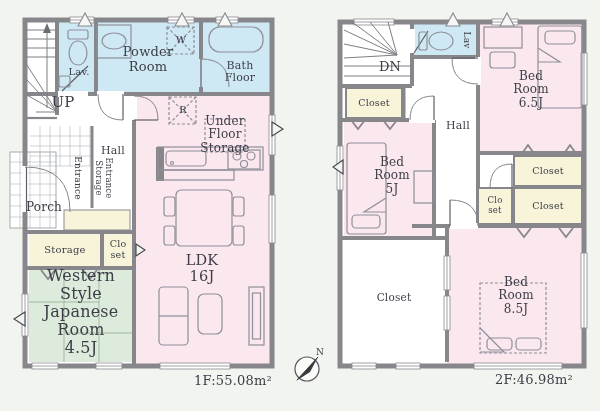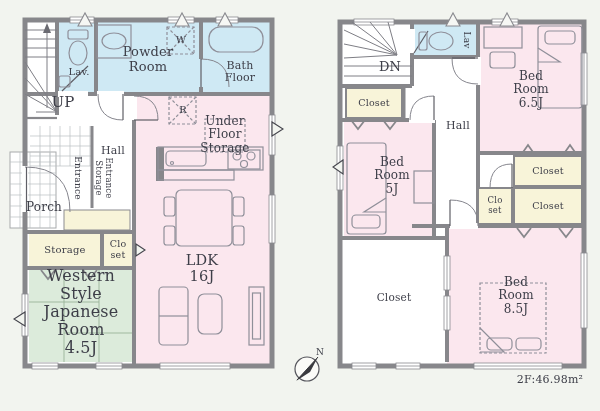--- a/index.html
+++ b/index.html
@@ -362,35 +362,36 @@
 Japanese
 Room
 4.5J</div>
 <div class="lbl" style="left:202px;top:268px;font-size:14.5px">LDK
 16J</div>
 <div class="lbl" style="left:225px;top:135px;font-size:12px">Under
 Floor
 Storage</div>
 <div class="lbl" style="left:181px;top:40px;font-size:10px">W</div>
 <div class="lbl" style="left:183px;top:110px;font-size:10px">R</div>
+<div class="lbl" style="left:233px;top:381px;font-size:13px">1F:55.08m²</div>
 
 <div class="lbl" style="left:390px;top:67px;font-size:13px">DN</div>
 <div class="lbl rot" style="left:467px;top:40px;font-size:9px">Lav</div>
 <div class="lbl" style="left:458px;top:126px;font-size:11px">Hall</div>
 <div class="lbl" style="left:374px;top:103px;font-size:9.5px">Closet</div>
 <div class="lbl" style="left:531px;top:90px;font-size:12px">Bed
 Room
 6.5J</div>
 <div class="lbl" style="left:392px;top:176px;font-size:12px">Bed
 Room
 5J</div>
 <div class="lbl" style="left:516px;top:296px;font-size:12px">Bed
 Room
 8.5J</div>
 <div class="lbl" style="left:548px;top:171px;font-size:9.5px">Closet</div>
 <div class="lbl" style="left:495px;top:206px;font-size:8.5px">Clo
 set</div>
 <div class="lbl" style="left:548px;top:206px;font-size:9.5px">Closet</div>
 <div class="lbl" style="left:394px;top:298px;font-size:10.5px">Closet</div>
-<div class="lbl" style="left:550px;top:380px;font-size:11px">2F:46.98m²</div>
+<div class="lbl" style="left:534px;top:380px;font-size:13px">2F:46.98m²</div>
 
 <div class="lbl" style="left:320px;top:352px;font-size:9px" actable="false">N</div>
 </div>
 
 </body></html>

